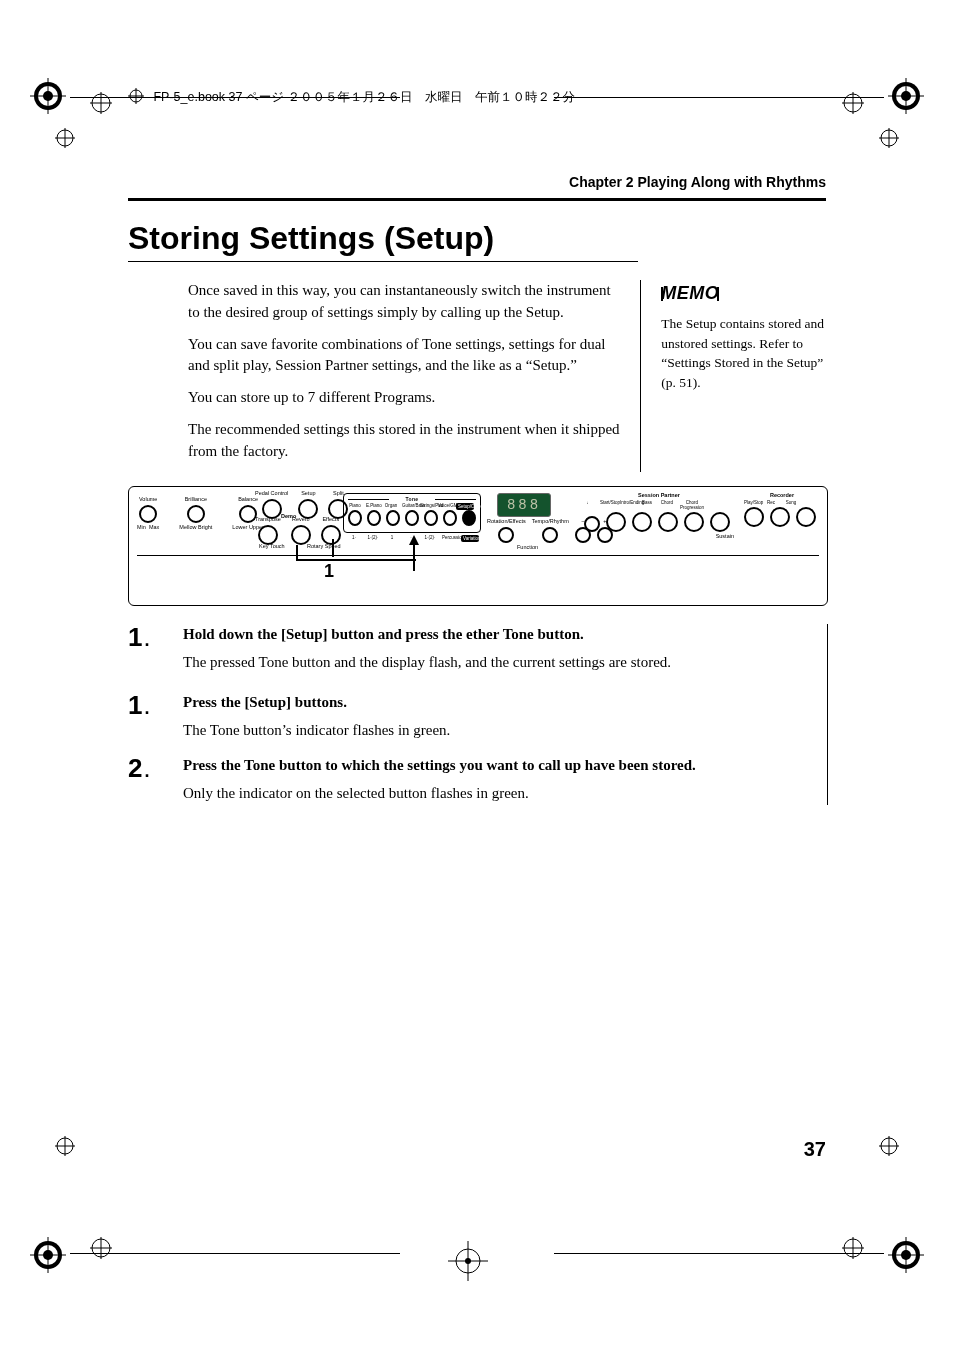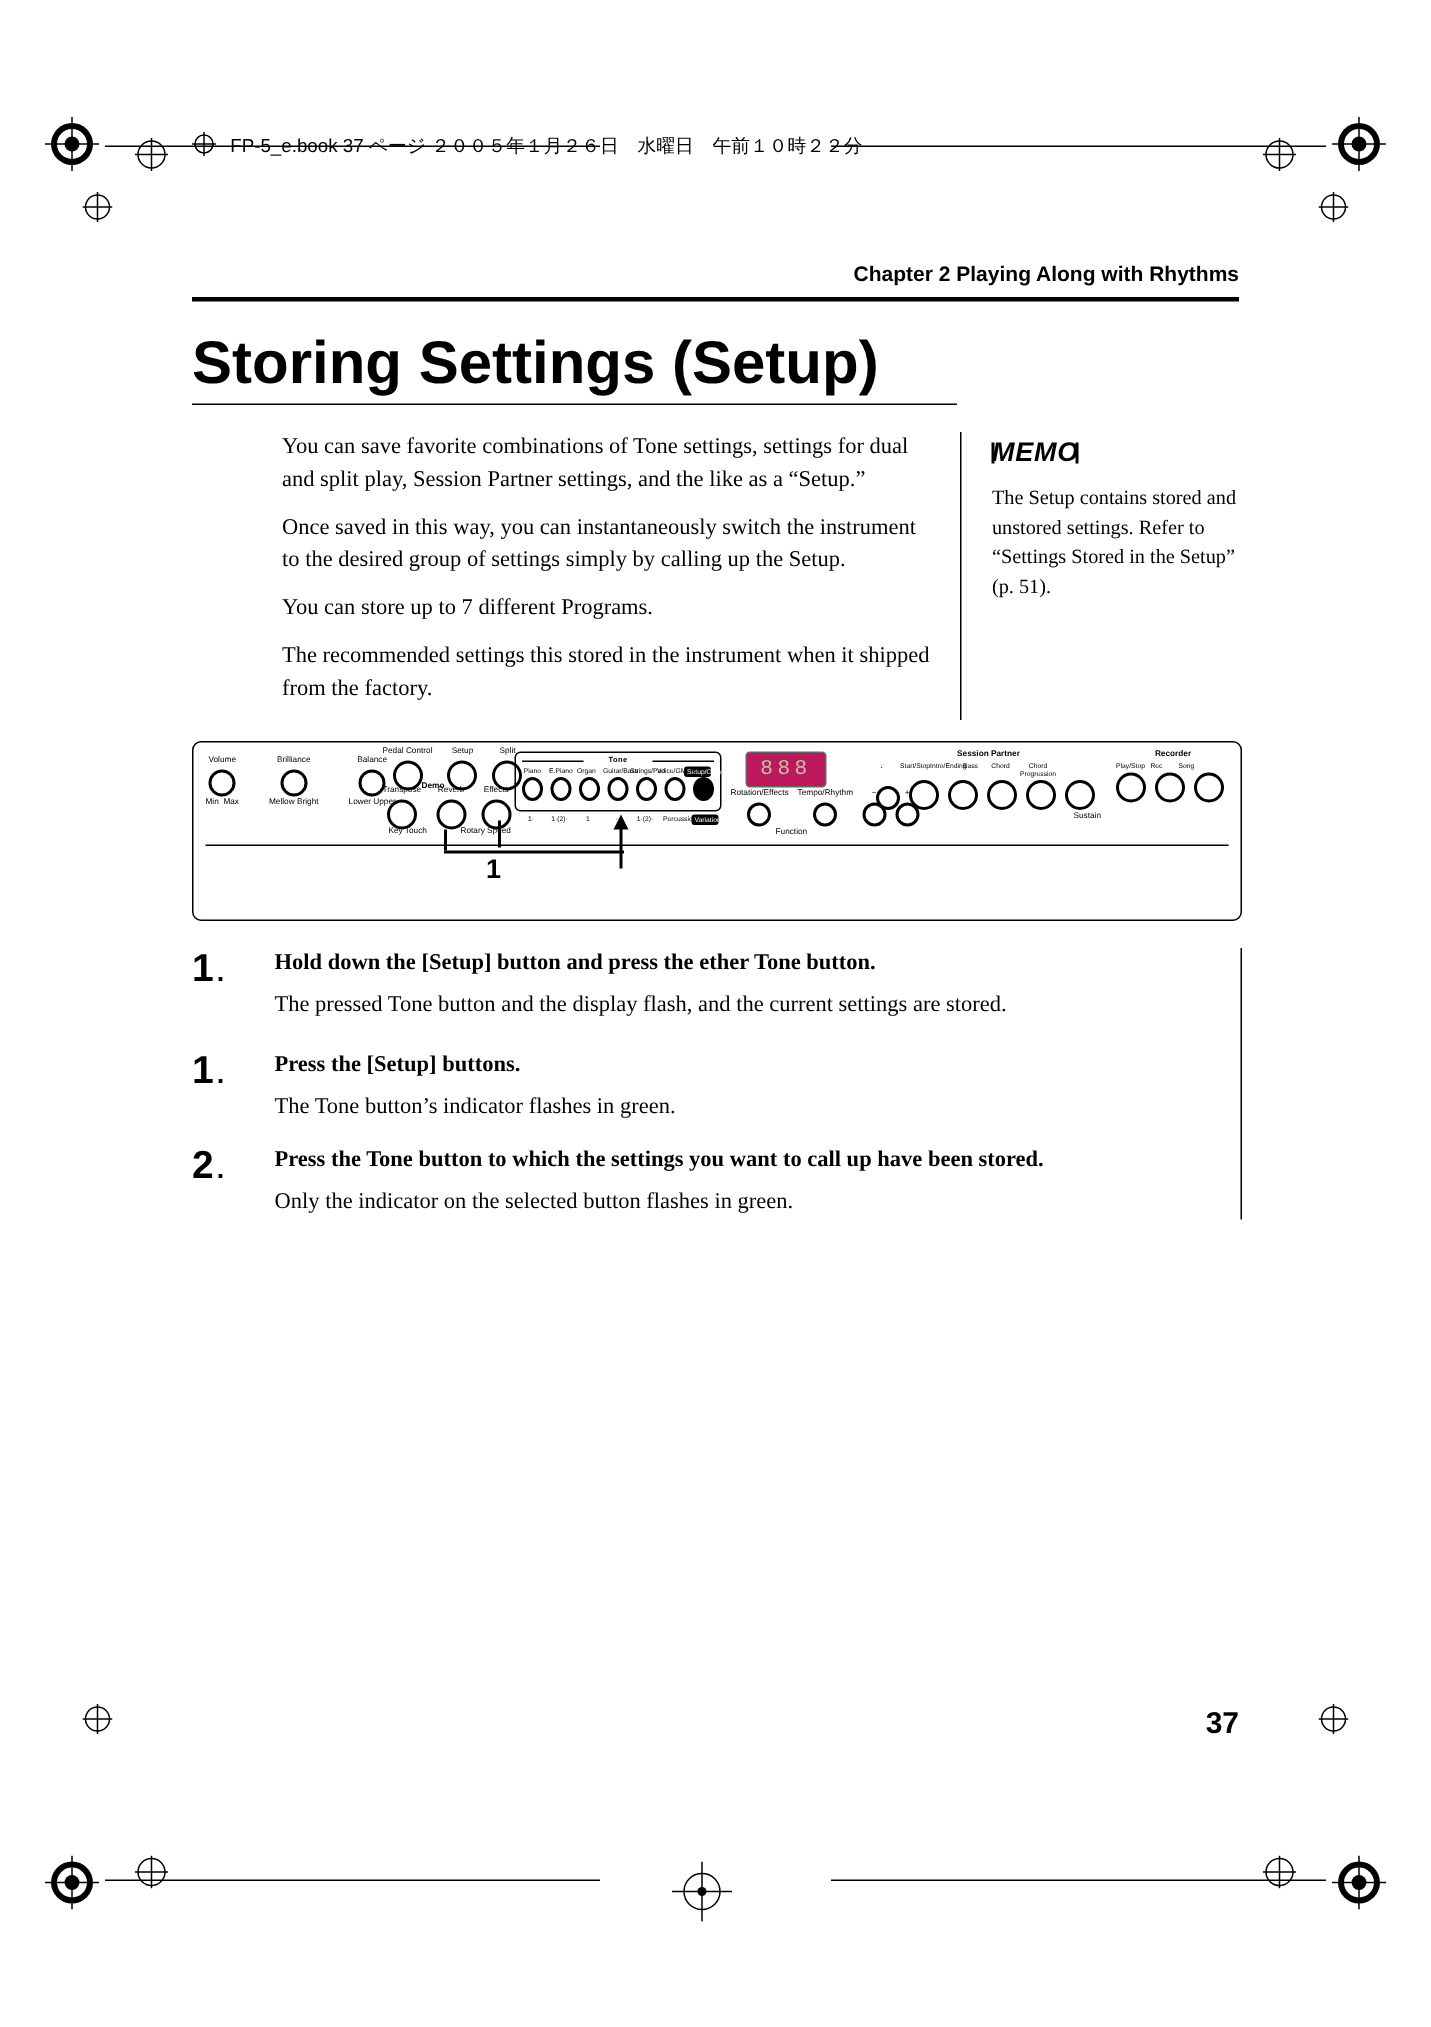--- a/index.html
+++ b/index.html
@@ -81,21 +81,21 @@
     position: absolute;
     top: 220px;
     left: 128px;
     width: 700px;
   }
 
   h1.title {
     margin: 0 0 18px 0;
     font-family: "Helvetica Neue", Arial, sans-serif;
     font-weight: 800;
-    font-size: 40px;
+    font-size: 32px;
   }
   .title-rule {
     height: 1px;
     background: #000;
     margin: -14px 0 18px 0;
     width: 510px;
   }
 
   .two-col {
     display: flex;
@@ -176,21 +176,21 @@
     font-family: Arial, sans-serif;
     font-size: 5.5px;
     text-align: center;
     line-height: 1;
     display: block;
   }
   .panel-item { display: flex; flex-direction: column; align-items: center; gap: 2px; }
   .digital-display {
     width: 52px; height: 22px;
     border: 1px solid #666; border-radius: 3px;
-    background: #be185d;
+    background: #14532d;
     font-family: "Courier New", monospace;
     font-size: 14px; color: #bdc3a8;
     letter-spacing: 3px;
     text-align: center; line-height: 22px;
   }
   .tone-box {
     border: 1px solid #000;
     border-radius: 4px;
     padding: 2px 4px 1px 4px;
     height: 40px;
@@ -416,22 +416,22 @@
   <span>Chapter 2 Playing Along with Rhythms</span>
 </div>
 
 <div class="content">
   <h1 class="title">Storing Settings (Setup)</h1>
   <div class="title-rule"></div>
 
   <div class="two-col">
     <div class="maincol">
       <div class="intro">
+        <p>Once saved in this way, you can instantaneously switch the instrument to the desired group of settings simply by calling up the Setup.</p>
         <p>You can save favorite combinations of Tone settings, settings for dual and split play, Session Partner settings, and the like as a “Setup.”</p>
-        <p>Once saved in this way, you can instantaneously switch the instrument to the desired group of settings simply by calling up the Setup.</p>
         <p>You can store up to 7 different Programs.</p>
         <p>The recommended settings this stored in the instrument when it shipped from the factory.</p>
       </div>
     </div>
     <div class="sidecol">
       <span class="memo-label">MEMO</span>
       <div>The Setup contains stored and unstored settings. Refer to “Settings Stored in the Setup” (p. 51).</div>
     </div>
   </div>
 

